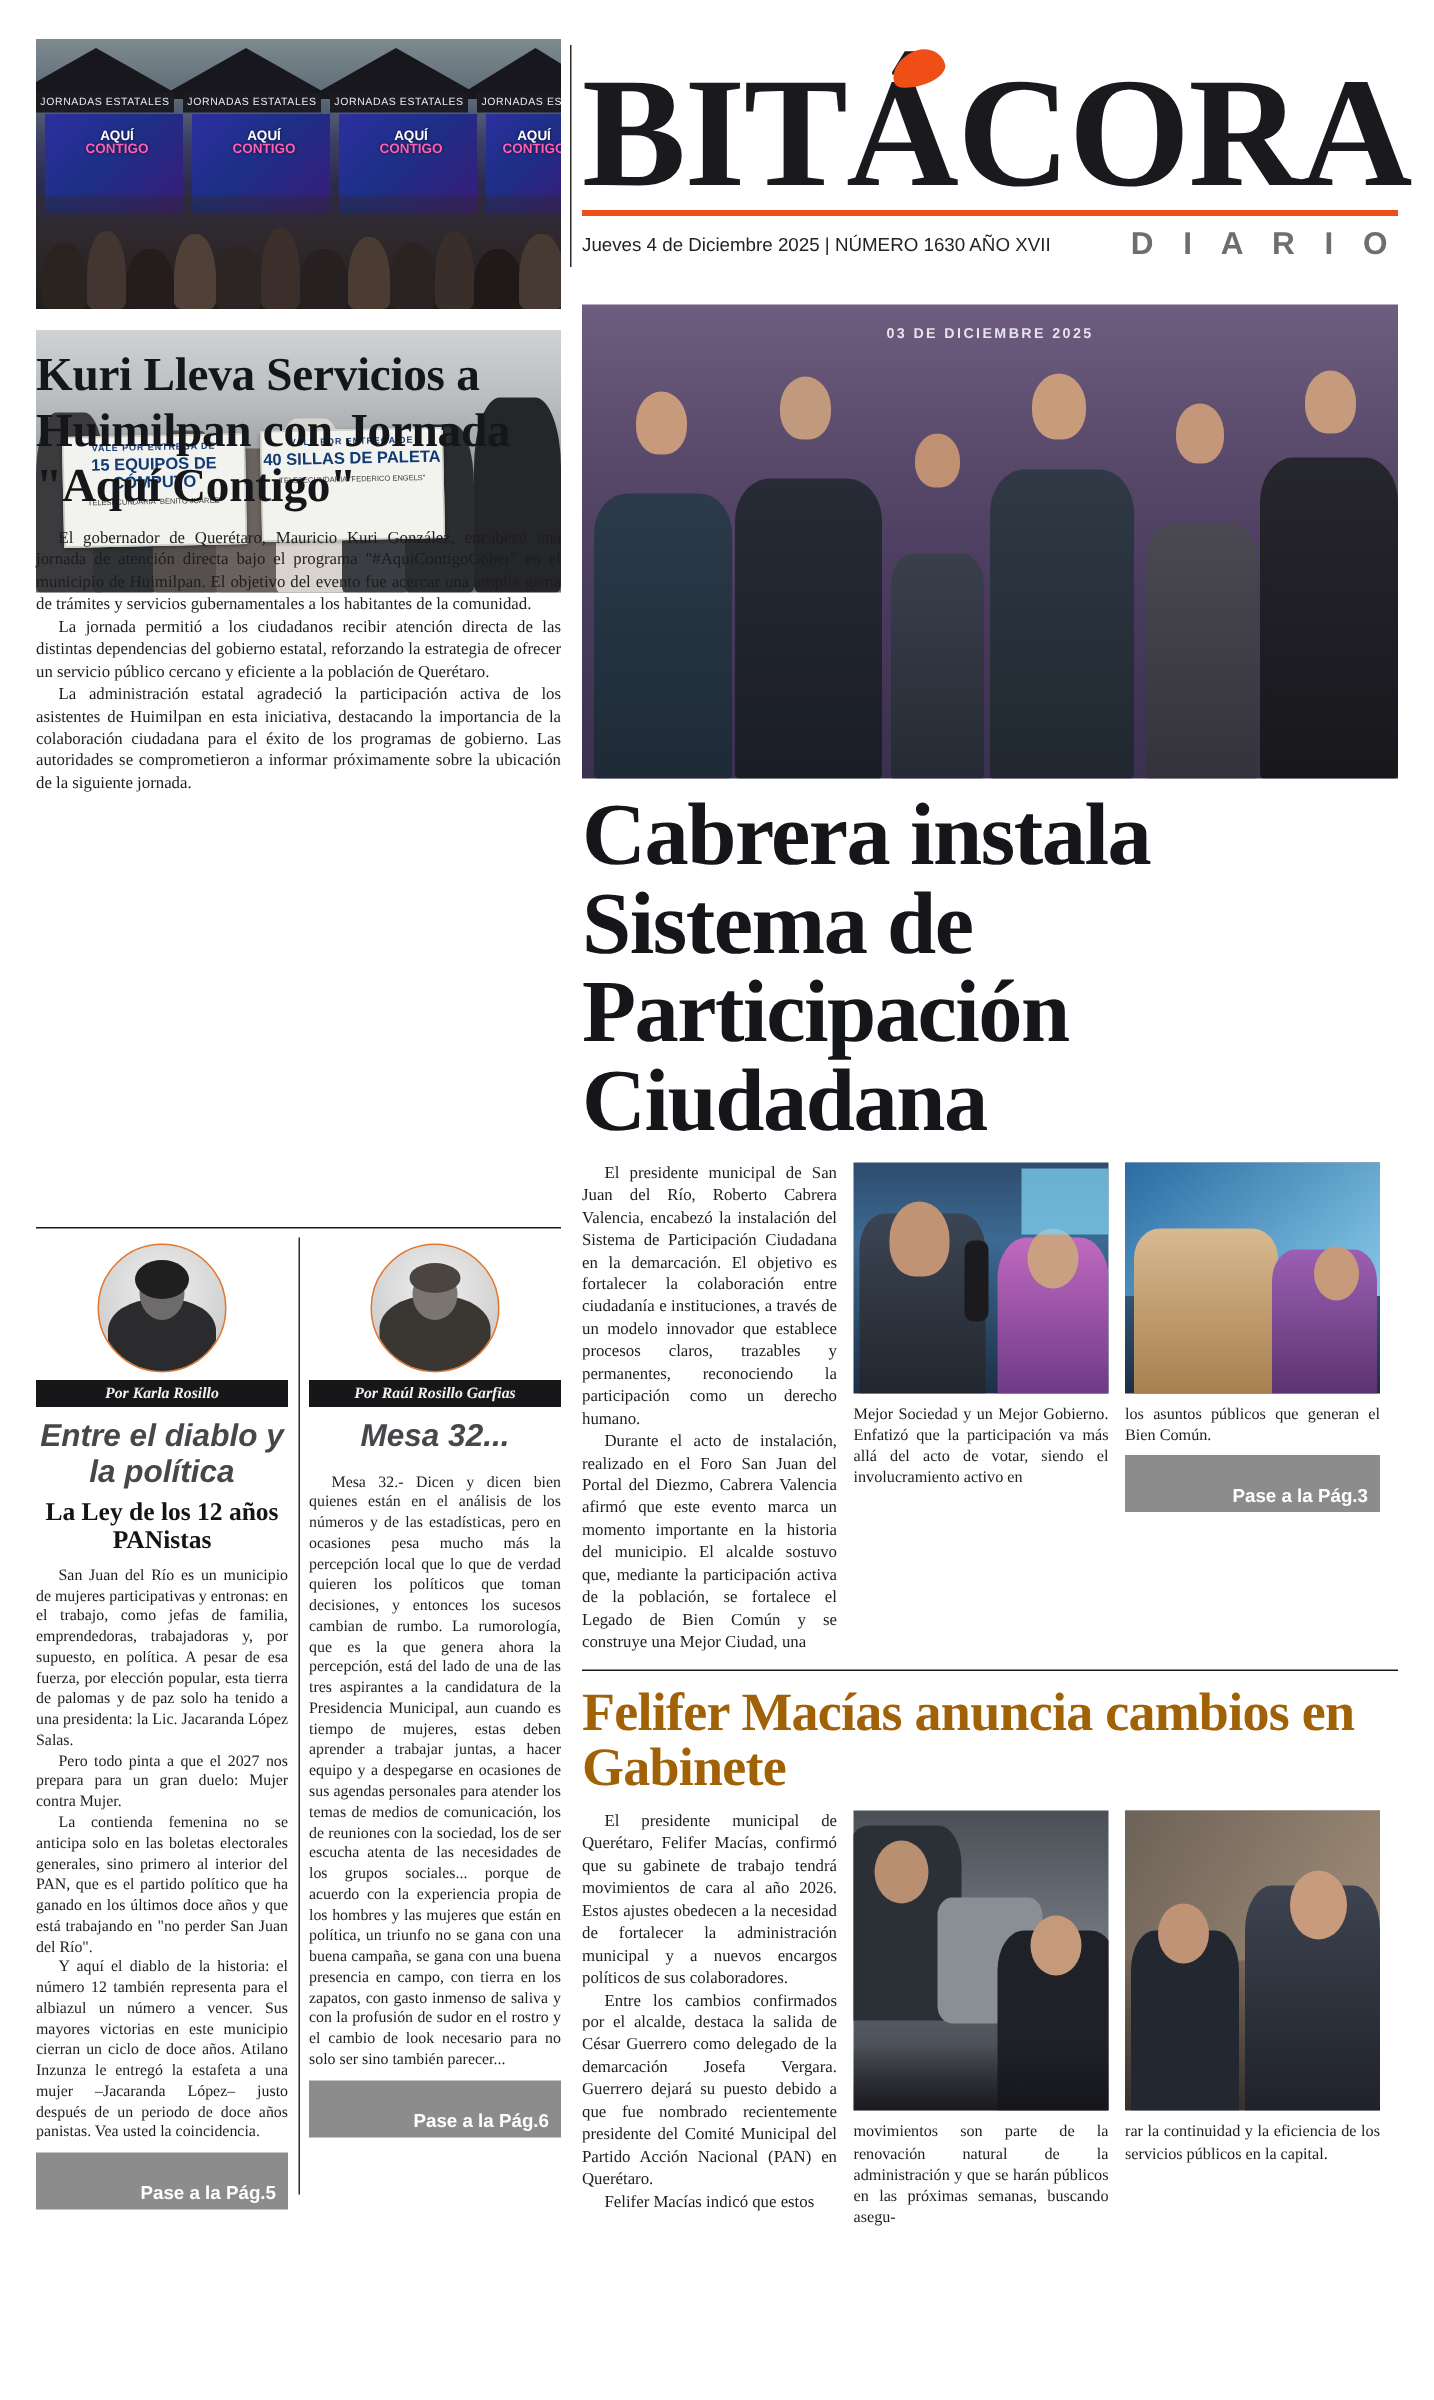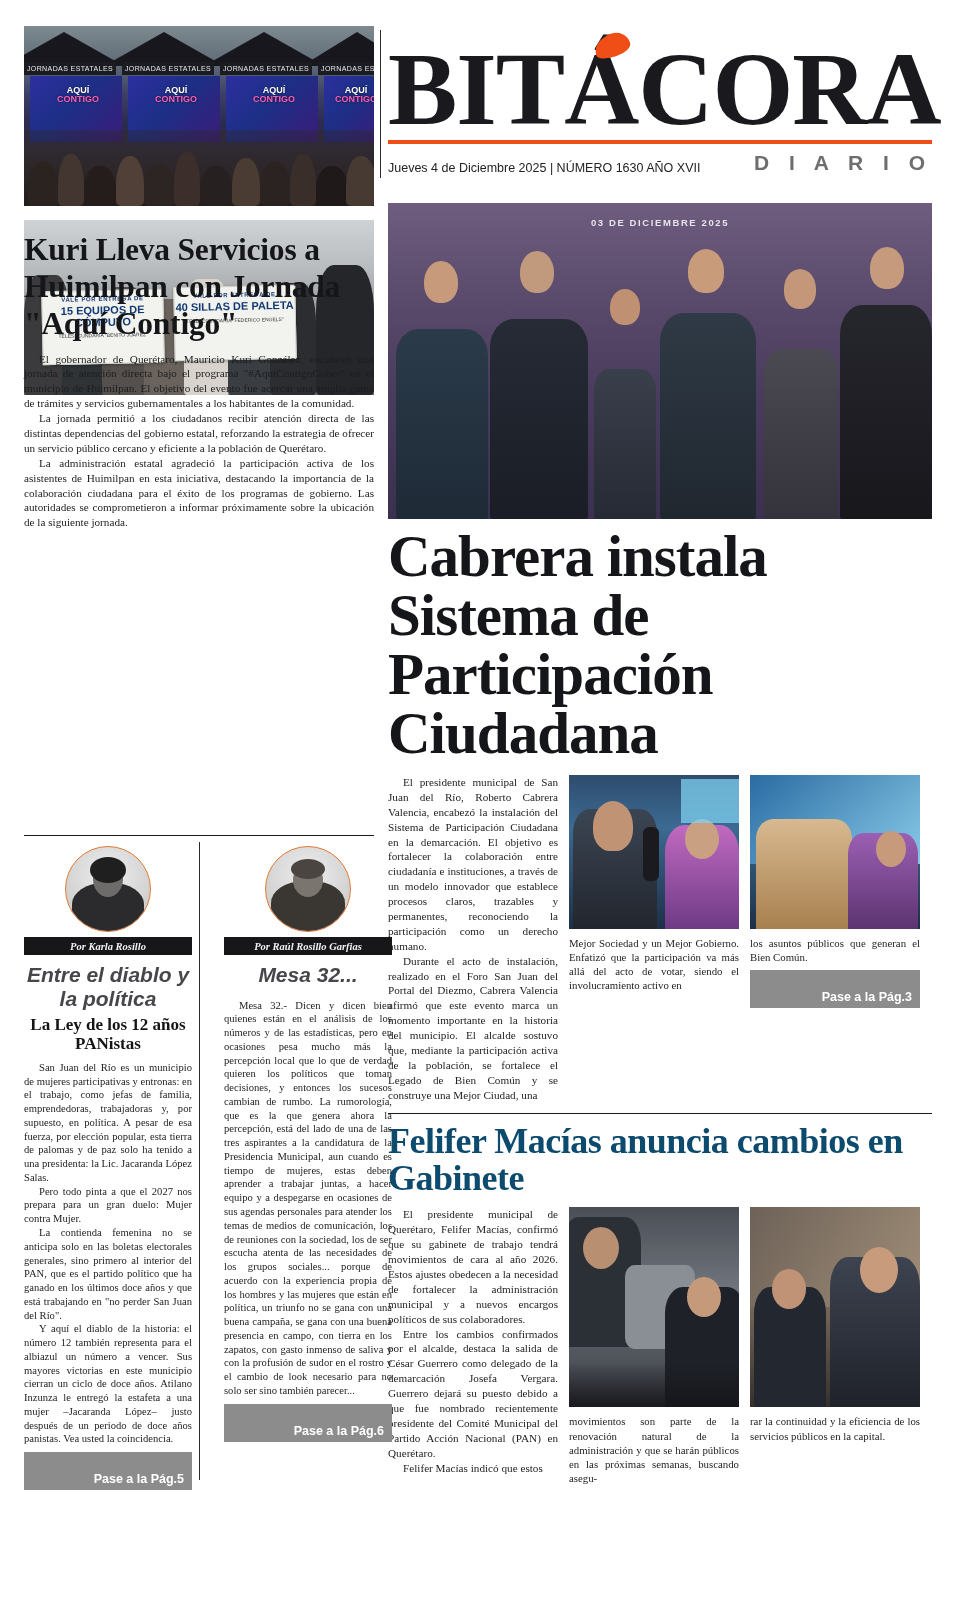--- a/index.html
+++ b/index.html
@@ -62,22 +62,22 @@
   }
 
   .body-txt {
     font-family:"Liberation Serif", serif;
     font-size:11.2px; line-height:1.33; color:#1d1d1f;
     text-align: justify; hyphens:auto;
   }
   .body-txt p { text-indent: 15px; }
 
   
-  .colmn-wrap { margin-top: 29px; border-top:1px solid #1a1a1a; padding-top:10px;
-     display:flex; gap:32px; position:relative; }
+  .colmn-wrap { margin-top: 12px; border-top:1px solid #1a1a1a; padding-top:10px;
+     display:flex; gap:14px; position:relative; }
   .colmn-wrap:before{ content:""; position:absolute; top:6px; bottom:10px; left:50%;
      width:1px; background:#2b2b2b; }
   .colmn { width: 168px; flex:0 0 168px; }
   .avatar-box { display:flex; justify-content:center; }
   .avatar {
     width:86px; height:86px; border-radius:50%;
     border:1.5px solid #e2772e; overflow:hidden; position:relative;
     background: radial-gradient(circle at 50% 34%, #efefef, #cfcfcf 70%, #bdbdbd);
   }
   .av-body { position:absolute; left:50%; transform:translateX(-50%); bottom:0;
@@ -112,21 +112,21 @@
     font-family:"Liberation Serif", serif; font-weight:700;
     font-size:104px; line-height:.94; letter-spacing:-1px; color:#1a1a1e;
     padding-top:14px; text-align:left; white-space:nowrap;
   }
   .accent-dot {
     position:absolute; left:206px; top:8px; width:36px; height:23px;
     background:#f04e17; border-radius:60% 42% 48% 52%/70% 62% 38% 30%;
     transform: rotate(-18deg);
   }
   .mast-rule { height:4px; background:#f04e17; margin-top:2px; }
-  .mast-foot { display:flex; align-items:flex-end; justify-content:space-between; margin-top:7px; }
+  .mast-foot { display:flex; align-items:center; justify-content:space-between; margin-top:7px; }
   .mast-date { font-family:"Liberation Sans",sans-serif; font-size:12.5px; color:#232326; }
   .mast-diario { font-family:"Liberation Sans",sans-serif; font-weight:700;
      font-size:21px; letter-spacing:7px; color:#6d6e70; }
 
   
   .photo-main { height:316px; margin-top:7px;
      background: linear-gradient(180deg,#6e5d7e 0%, #5a4a6c 30%, #4a3c5e 60%, #3b3050 100%); }
   .stage-date { position:absolute; top:14px; left:50%; transform:translateX(-50%);
      font-family:"Liberation Sans",sans-serif; font-weight:700; font-size:9.5px;
      letter-spacing:1.6px; color:#e7e4ea; }
@@ -139,21 +139,21 @@
   }
 
   .art-grid { display:flex; gap:11px; margin-top:12px; }
   .art-col { width:170px; flex:0 0 170px; }
   .art-photo { height:154px; overflow:hidden; position:relative; }
 
   .hr-thin { height:1px; background:#1a1a1a; margin:10px 0 0 0; }
 
   h2.head2 {
     font-family:"Liberation Serif", serif; font-weight:700;
-    font-size:36px; line-height:1.04; color:#0c4a6e; margin-top:9px; letter-spacing:-.5px;
+    font-size:36px; line-height:1.04; color:#a16207; margin-top:9px; letter-spacing:-.5px;
   }
 
   .art2-grid { display:flex; gap:11px; margin-top:10px; }
   .art2-col { width:170px; flex:0 0 170px; }
   .art2-photo { height:200px; position:relative; overflow:hidden; }
 
   .cap-small { font-size:10.8px; line-height:1.3; }
 </style>
 </head>
 <body>

